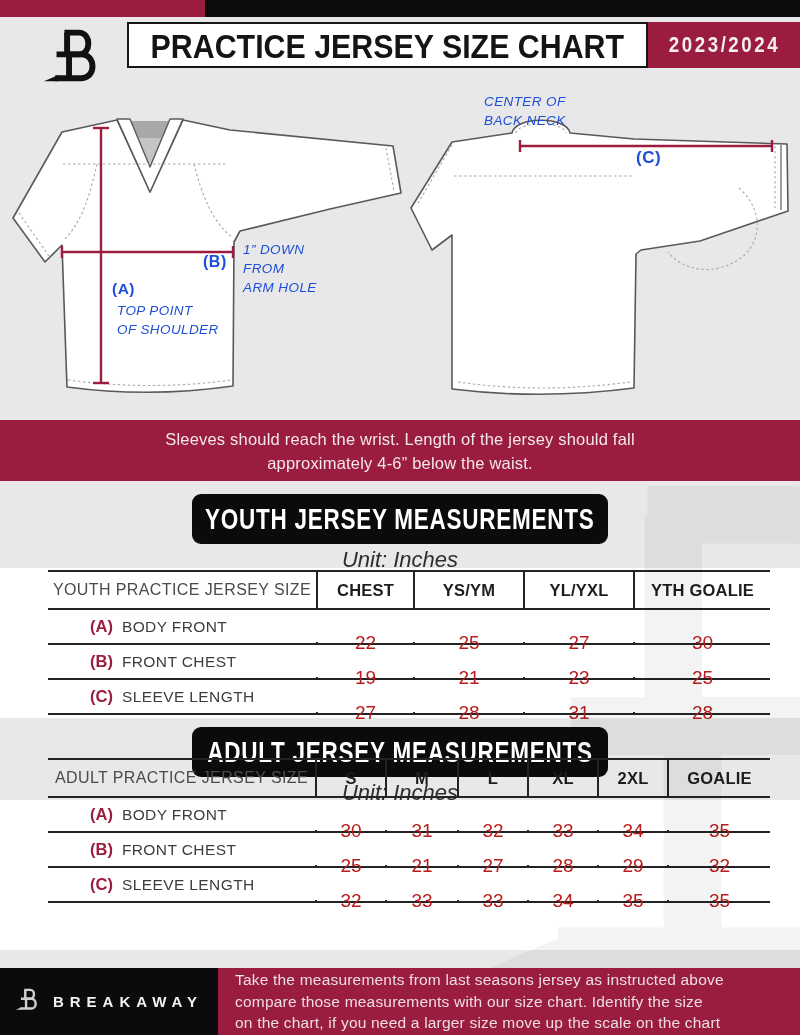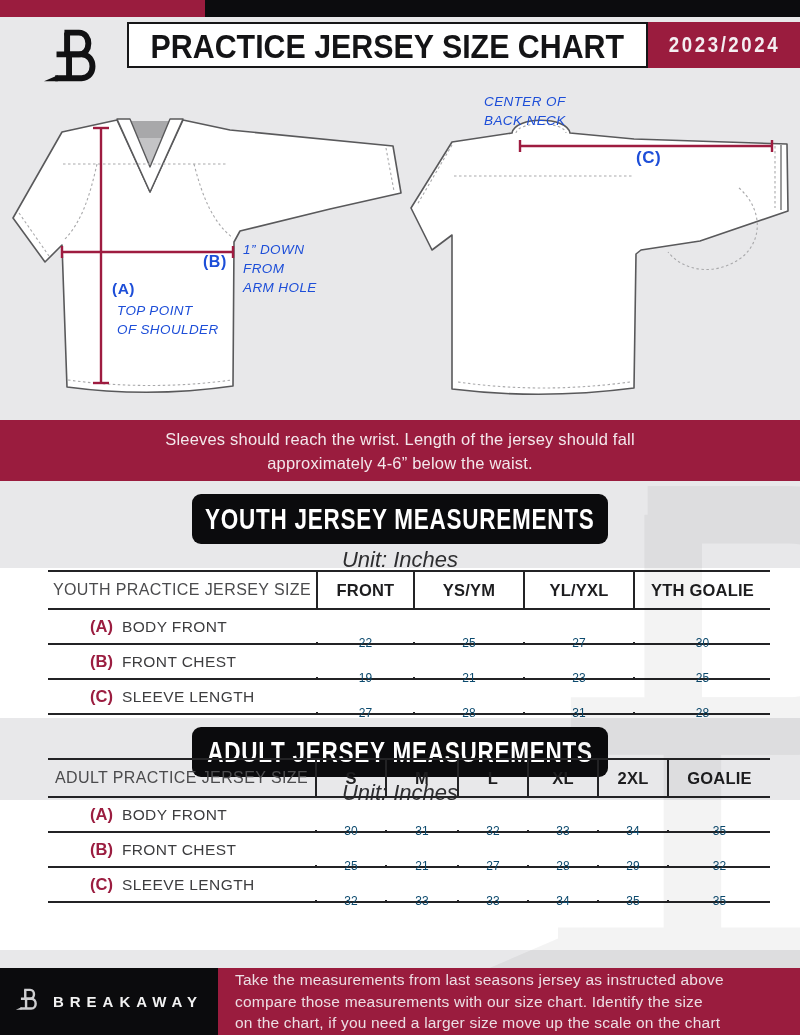--- a/index.html
+++ b/index.html
@@ -43,21 +43,21 @@
   .mtable{position:absolute;left:48px;width:722px;display:grid;border-top:2px solid #232325;z-index:2;}
   .mtable.youth{top:570px;grid-template-columns:268px 97px 110px 110px 137px;grid-template-rows:38px 35px 35px 35px;}
   .mtable.adult{top:758px;grid-template-columns:267px 70px 72px 70px 70px 70px 103px;grid-template-rows:38px 35px 35px 35px;}
   .cell{display:flex;align-items:center;justify-content:center;border-bottom:2px solid #232325;box-sizing:border-box;}
   .cell.vline{border-left:2px solid #232325;}
   .cell.size-label{color:#4b4b4d;font-size:16px;letter-spacing:.4px;white-space:nowrap;}
   .cell.col-head{font-weight:bold;font-size:16.5px;color:#1d1d1f;letter-spacing:.2px;}
   .cell.row-label{justify-content:flex-start;padding-left:42px;}
   .row-key{color:#9b1d40;font-weight:bold;font-size:16.5px;margin-right:9px;}
   .row-name{color:#3d3d3f;font-size:15.5px;letter-spacing:.4px;}
-  .cell.val{font-size:12px;color:#0c4a6e;margin-top:32px;}
+  .cell.val{font-size:19px;color:#b91c1c;margin-top:32px;}
   
   .footer{position:absolute;left:0;top:968px;width:800px;height:67px;display:flex;z-index:4;}
   .footer-black{width:218px;background:#0b0b0d;display:flex;align-items:center;justify-content:center;gap:11px;}
   .footer-logo{width:27px;height:29px;color:#cfcfd1;}
   .footer-brand{color:#f2f2f2;font-weight:bold;font-size:15px;letter-spacing:6px;}
   .footer-maroon{flex:1;background:var(--accent,#9a1c3e);display:flex;flex-direction:column;justify-content:center;padding-left:17px;}
   .footer-line{color:#ecdde3;font-size:15.5px;line-height:21.5px;letter-spacing:.2px;}
   
   .watermark{position:absolute;left:430px;top:470px;width:640px;height:660px;color:#000;opacity:.042;z-index:3;pointer-events:none;}
 </style>
@@ -171,21 +171,21 @@
   </div>
 
   <div class="section-head head-youth">
     <span class="head-text">YOUTH JERSEY MEASUREMENTS</span>
   </div>
   <div class="unit unit-youth">Unit: Inches</div>
   <div class="zone zone-youth"></div>
 
   <div class="mtable youth">
     <div class="cell size-label">YOUTH PRACTICE JERSEY SIZE</div>
-    <div class="cell col-head vline">FRONT</div>
+    <div class="cell col-head vline">CHEST</div>
     <div class="cell col-head vline">YS/YM</div>
     <div class="cell col-head vline">YL/YXL</div>
     <div class="cell col-head vline">YTH GOALIE</div>
 
     <div class="cell row-label">
       <span class="row-key">(A)</span>
       <span class="row-name">BODY FRONT</span>
     </div>
     <div class="cell val vline">22</div>
     <div class="cell val vline">25</div>

